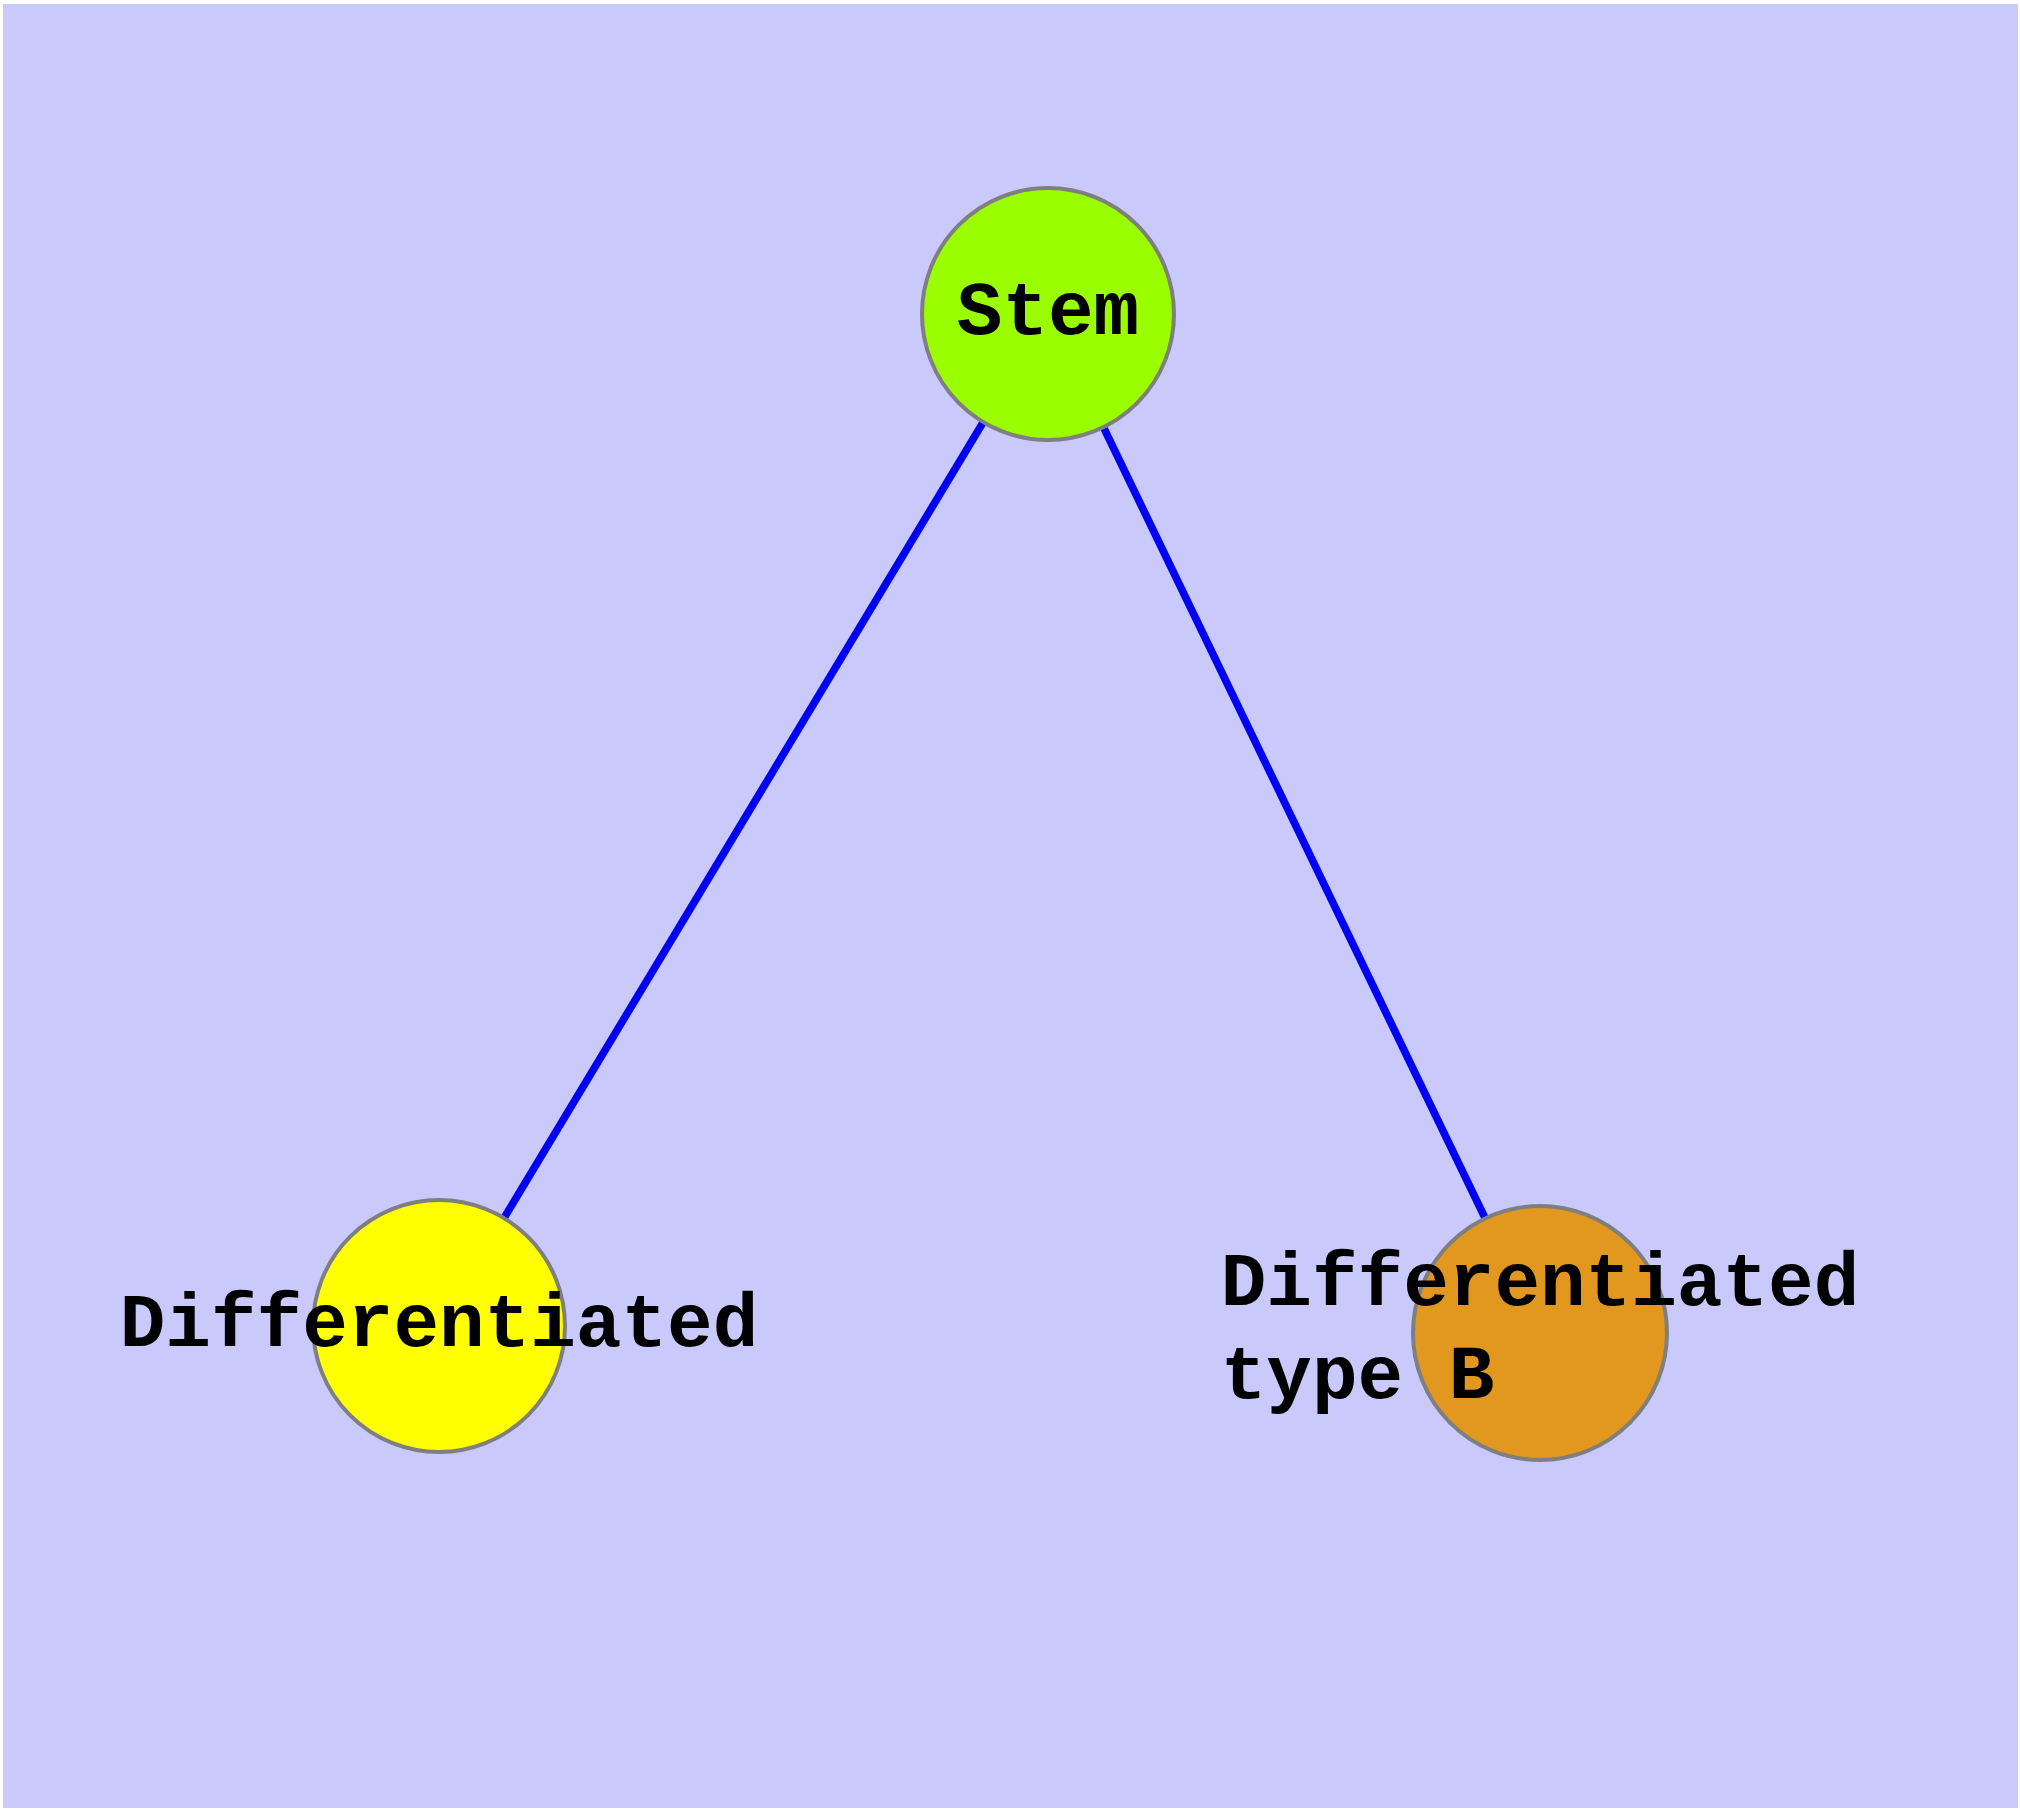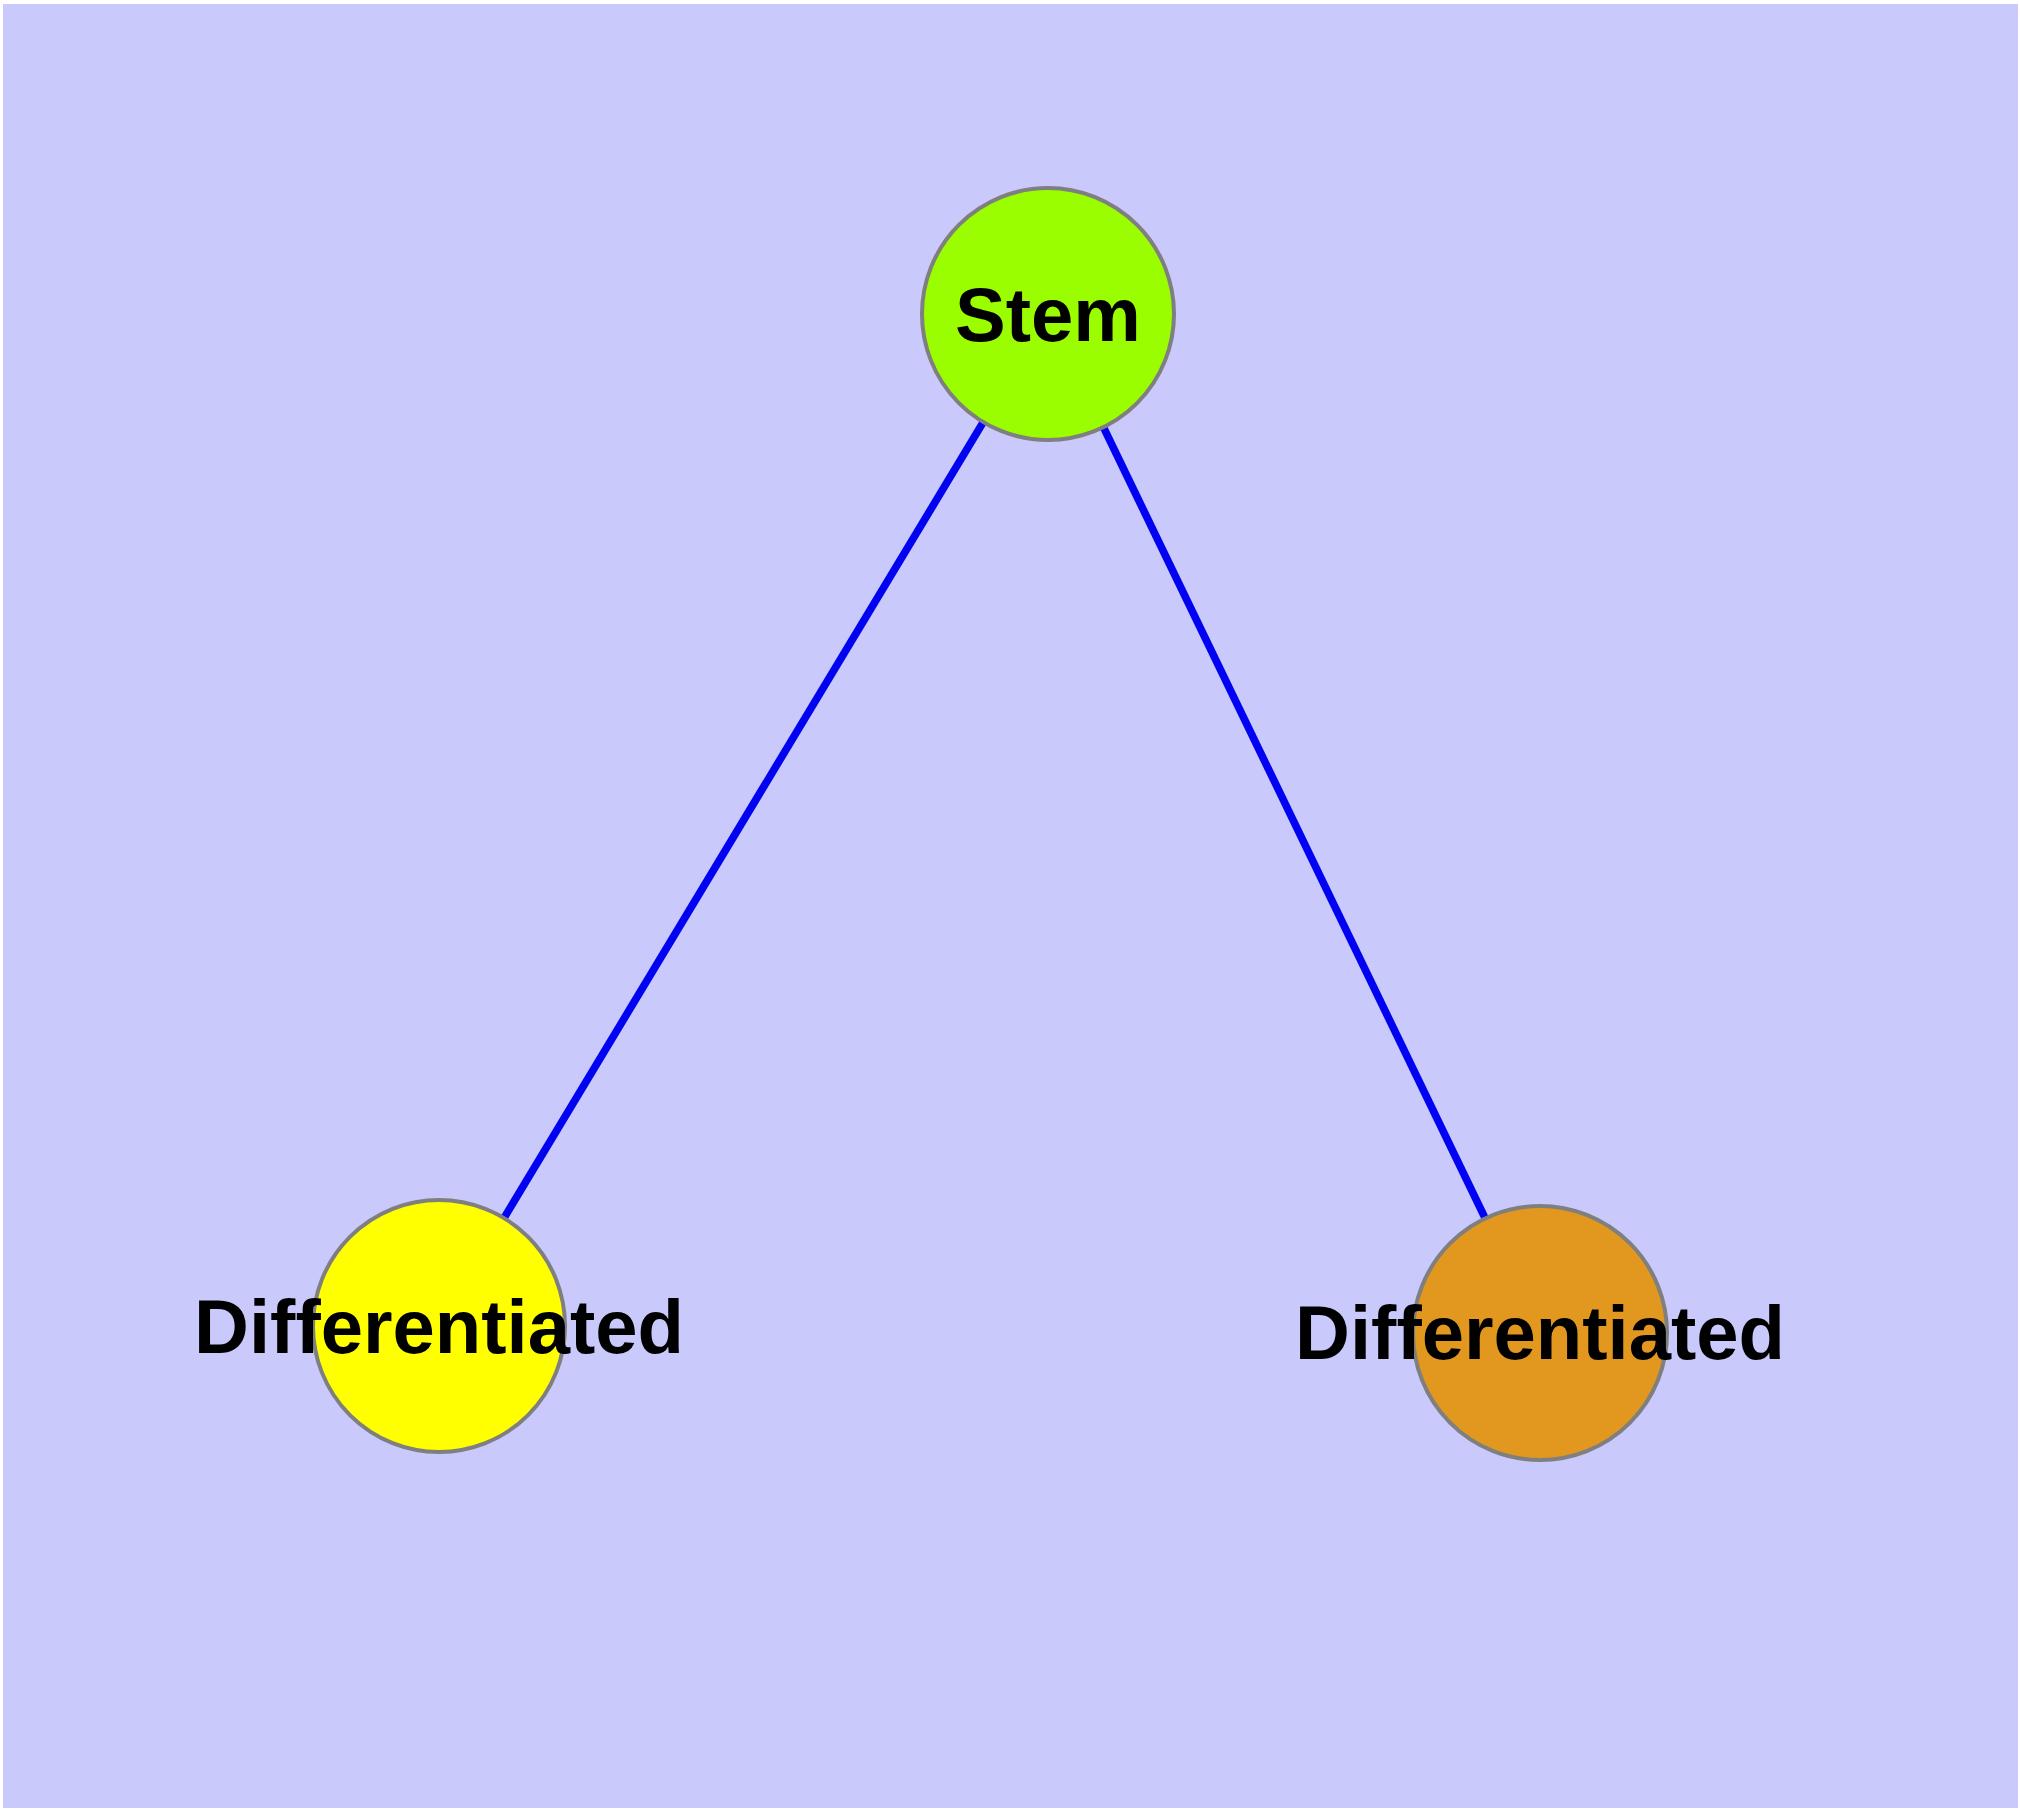--- a/index.html
+++ b/index.html
@@ -46,20 +46,21 @@
   }
   .node-label {
     position: absolute;
     transform: translate(-50%, -50%);
     white-space: nowrap;
     font-weight: bold;
     font-size: 76px;
     line-height: 93px;
     color: #000000;
     z-index: 3;
+    font-family: Liberation Mono, monospace;
   }
 </style>
 </head>
 <body>
 
 <div id="stage" style="background: rgb(255, 255, 255);">
   <div id="canvas-bg" style="background: rgb(201, 201, 251);"></div>
   <svg id="edges-layer" viewBox="0 0 2384 2138" xmlns="http://www.w3.org/2000/svg">
       <line x1="1237" y1="370" x2="518" y2="1564" stroke="#0202f2" stroke-width="9"></line>
       <line x1="1237" y1="370" x2="1817" y2="1572" stroke="#0202f2" stroke-width="9"></line>
@@ -69,16 +70,17 @@
       <div class="node-label" style="left: 1048px; top: 314px; color: rgb(0, 0, 0);">
         <div>Stem</div>
       </div>
       <div class="node-circle" style="left: 311px; top: 1198px; width: 256px; height: 256px; background: rgb(255, 255, 0); border-color: rgb(127, 127, 127); border-width: 4.2px;"></div>
       <div class="node-label" style="left: 439px; top: 1326px; color: rgb(0, 0, 0);">
         <div>Differentiated</div>
       </div>
       <div class="node-circle" style="left: 1411px; top: 1204px; width: 258px; height: 258px; background: rgb(226, 152, 31); border-color: rgb(127, 127, 127); border-width: 4.2px;"></div>
       <div class="node-label" style="left: 1540px; top: 1332px; color: rgb(0, 0, 0);">
         <div>Differentiated</div>
+        <div>type B</div>
       </div>
     </div>
 </div>
 
 
 </body></html>

